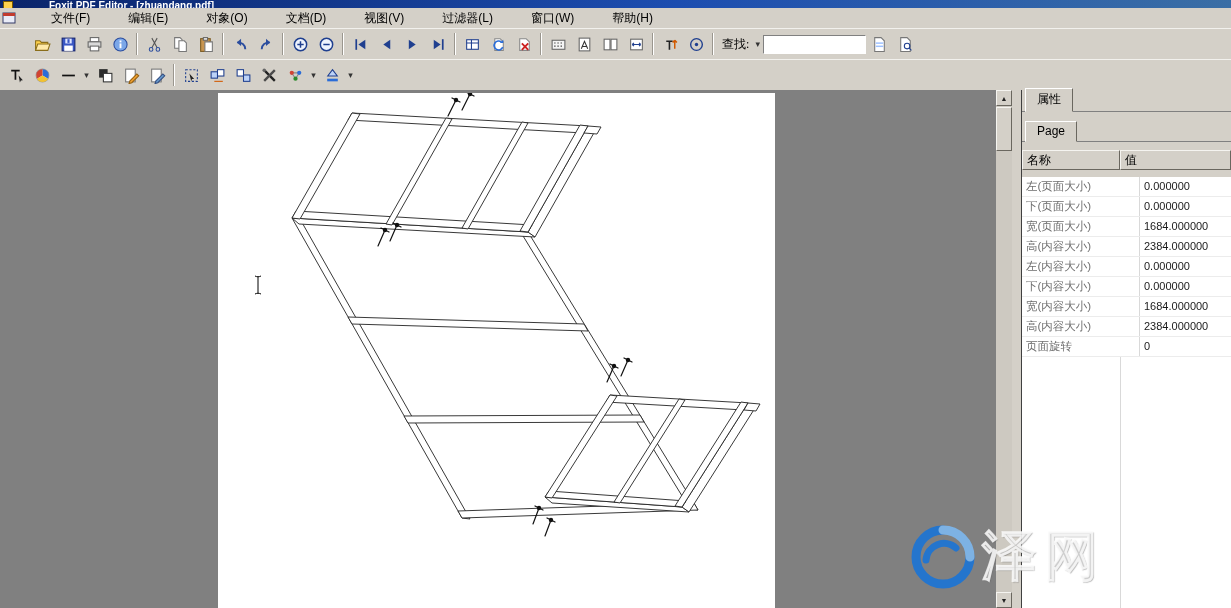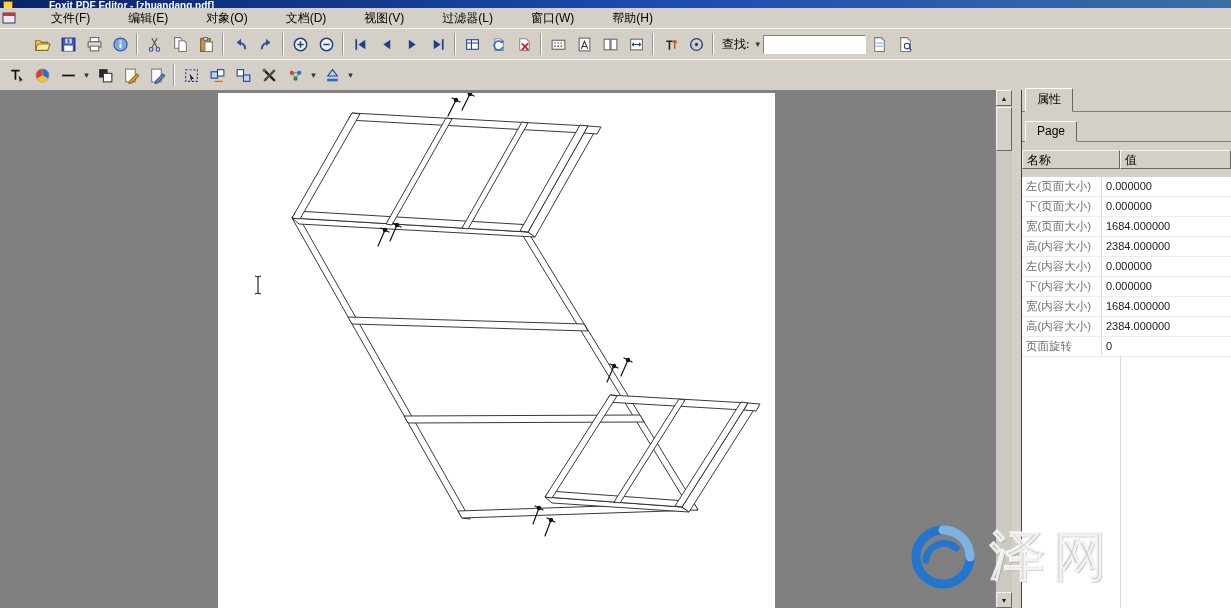--- a/index.html
+++ b/index.html
@@ -41,37 +41,37 @@
   .scroll-thumb { position:absolute; top:1px; left:0; width:16px; height:44px; background:#d4d0c8;
                   border:1px solid; border-color:#f5f4f0 #6a675f #6a675f #f5f4f0; }
 
   .gutter { width:10px; background:#d4d0c8; border-right:1px solid #404040; }
 
   
   .panel { width:209px; background:#d4d0c8; display:flex; flex-direction:column;gap:8px; }
   .tabrow { height:22px; display:flex; align-items:flex-end; padding:3px 0 0 3px; border-bottom:1px solid #808080; }
   .tab { background:#d4d0c8; border:1px solid; border-color:#fff #6a675f transparent #fff; padding:2px 11px 3px;
          position:relative; top:1px; font-size:12px; }
-  .phead { display:flex; height:19px; background:#d4d0c8; }
+  .phead { display:flex; height:19px; background:#d4d0c8;align-items:center; }
   .phc { border:1px solid; border-color:#f5f4f0 #6a675f #6a675f #f5f4f0; padding:1px 0 0 4px; font-size:12px; }
   .phc.name { width:98px; }
   .phc.value { flex:1; }
   .ptable { flex:1; background:#fff; display:flex; flex-direction:column; overflow:hidden; }
   .prow { display:flex; height:20px; line-height:19px; border-bottom:1px solid #ececec; }
-  .pname { width:80px; padding-left:4px; color:#6f6f6f; border-right:1px solid #d9d9d9; font-size:11.5px; white-space:nowrap; overflow:hidden; }
+  .pname { width:118px; padding-left:4px; color:#6f6f6f; border-right:1px solid #d9d9d9; font-size:11.5px; white-space:nowrap; overflow:hidden; }
   .pval { flex:1; padding-left:4px; color:#1a1a1a; font-size:11px; white-space:nowrap; overflow:hidden; }
   .pfill { flex:1; position:relative; background:#fff; }
   .pfill .coldiv { position:absolute; left:98px; top:0; bottom:0; width:1px; background:#d9d9d9; }
 
   
   .watermark { position:absolute; left:908px; top:520px; display:flex; align-items:center; gap:4px;
                z-index:60; pointer-events:none; }
   .watermark .wm-text { font-size:54px; font-weight:bold; letter-spacing:8px;
                         color:rgba(225,225,225,0.55); -webkit-text-stroke:1px rgba(255,255,255,0.75);
-                        text-shadow:1px 1px 1px rgba(90,90,90,0.45); white-space:nowrap;margin-left:8px; }
+                        text-shadow:1px 1px 1px rgba(90,90,90,0.45); white-space:nowrap; }
 </style>
 </head>
 <body>
 
 <div class="titlebar">
   <span class="ticon"></span>
   <span class="ttext">Foxit PDF Editor - [zhuandang.pdf]</span>
 </div>
 
 <div class="menubar">

